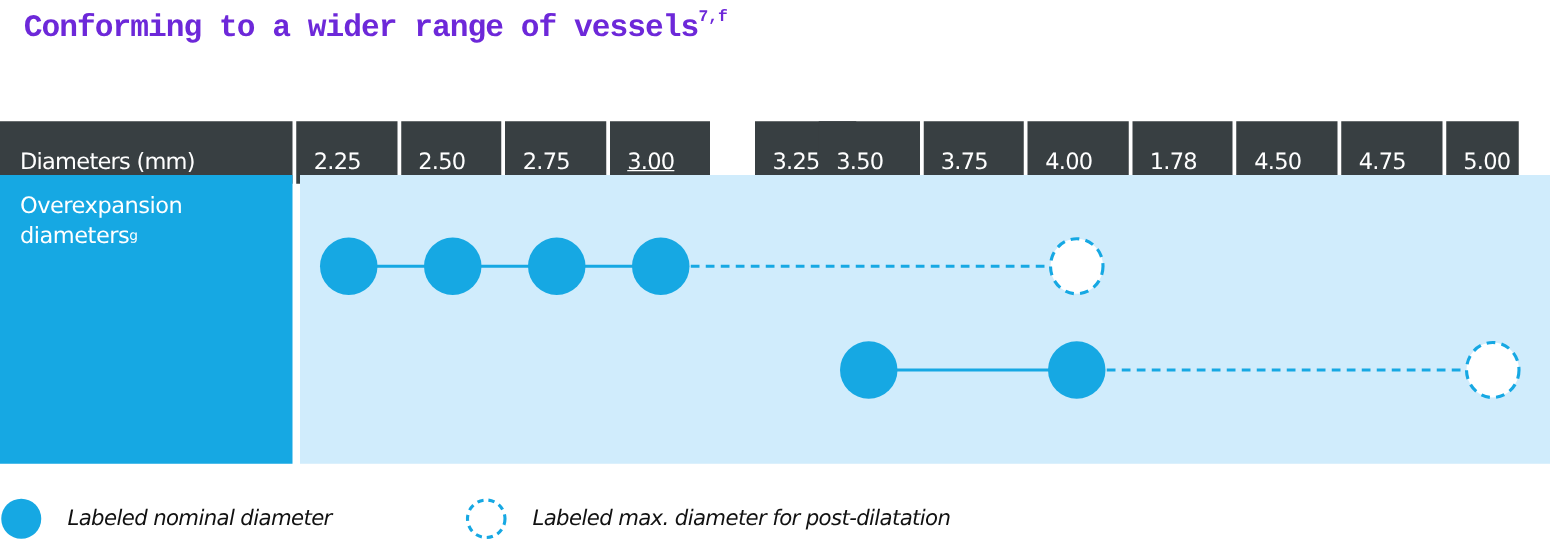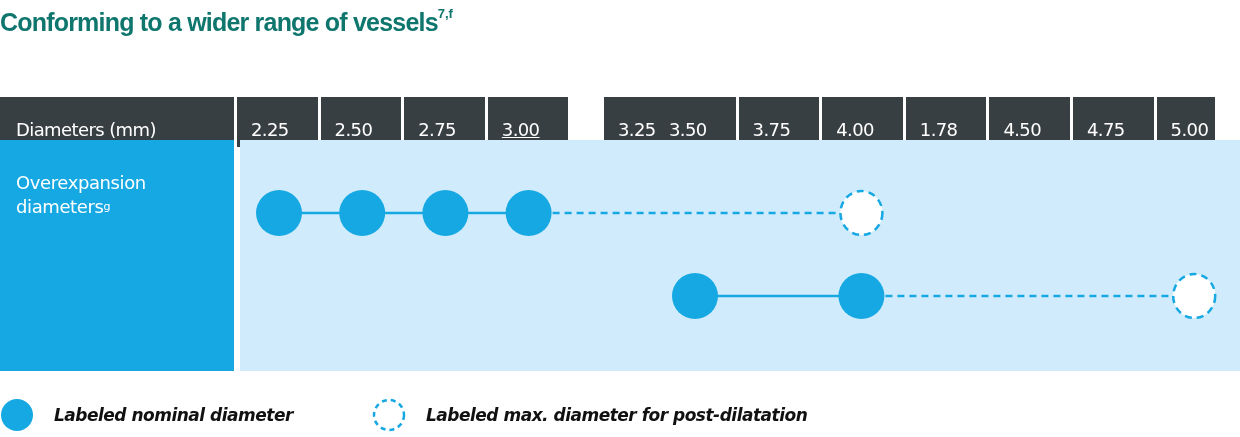--- a/index.html
+++ b/index.html
@@ -1,25 +1,25 @@
 <!DOCTYPE html>
 <html><head>
 <meta charset="utf-8">
 <style>
   html, body { margin:0; padding:0; background:#ffffff; }
   body { width:1240px; height:437px; position:relative; overflow:hidden; font-family:"DejaVu Sans", sans-serif; }
-  .title { position:absolute; left:0; top:8px; font-family:Liberation Sans, sans-serif; font-weight:bold; font-size:25px; color:#0f766e; letter-spacing:-0.8px; white-space:nowrap; }
+  .title { position:absolute; left:19px; top:8px; font-family:Liberation Mono, monospace; font-weight:bold; font-size:25px; color:#6d28d9; letter-spacing:-0.8px; white-space:nowrap; }
   .title sup { font-size:13px; vertical-align:top; position:relative; top:-2px; letter-spacing:0; }
   .header-cell { position:absolute; top:79px; height:50px; background:#383f42; color:#ffffff; font-size:18px; display:flex; align-items:center; box-sizing:border-box; padding-left:14px; padding-top:14px; letter-spacing:-0.6px;margin-top:18px; }
   .header-first { left:0; width:234px; padding-left:16px; }
-  .rowhead { position:absolute; left:0; top:140px; width:234px; height:231px; background:#16a8e3; color:#ffffff; font-size:18px; box-sizing:border-box; padding:31px 16px; line-height:24px; letter-spacing:-0.4px; }
+  .rowhead { position:absolute; left:0; top:140px; width:234px; height:231px; background:#16a8e3; color:#ffffff; font-size:18px; box-sizing:border-box; padding:13px 16px; line-height:24px; letter-spacing:-0.4px; }
   .rowhead sup { font-size:11px; vertical-align:top; }
   .plot { position:absolute; left:240px; top:140px; width:1000px; height:231px; background:#d0ecfc; }
   svg.chart { position:absolute; left:0; top:0; }
-  .legend-item { position:absolute; top:398px; display:flex; align-items:center;font-weight:bold; }
+  .legend-item { position:absolute; top:398px; display:flex; align-items:center; }
   .legend-text { font-style:italic; font-size:17px; color:#111111; margin-left:20px; letter-spacing:-0.5px; }
 </style>
 </head>
 <body>
 
 <div class="title"><span>Conforming to a wider range of vessels</span><sup>7,f</sup></div>
 
 <div class="header-cell header-first">Diameters (mm)</div>
 <div id="hdr-cols">
     <div class="header-cell" style="left: 237px; width: 80.6px;">2.25</div>

